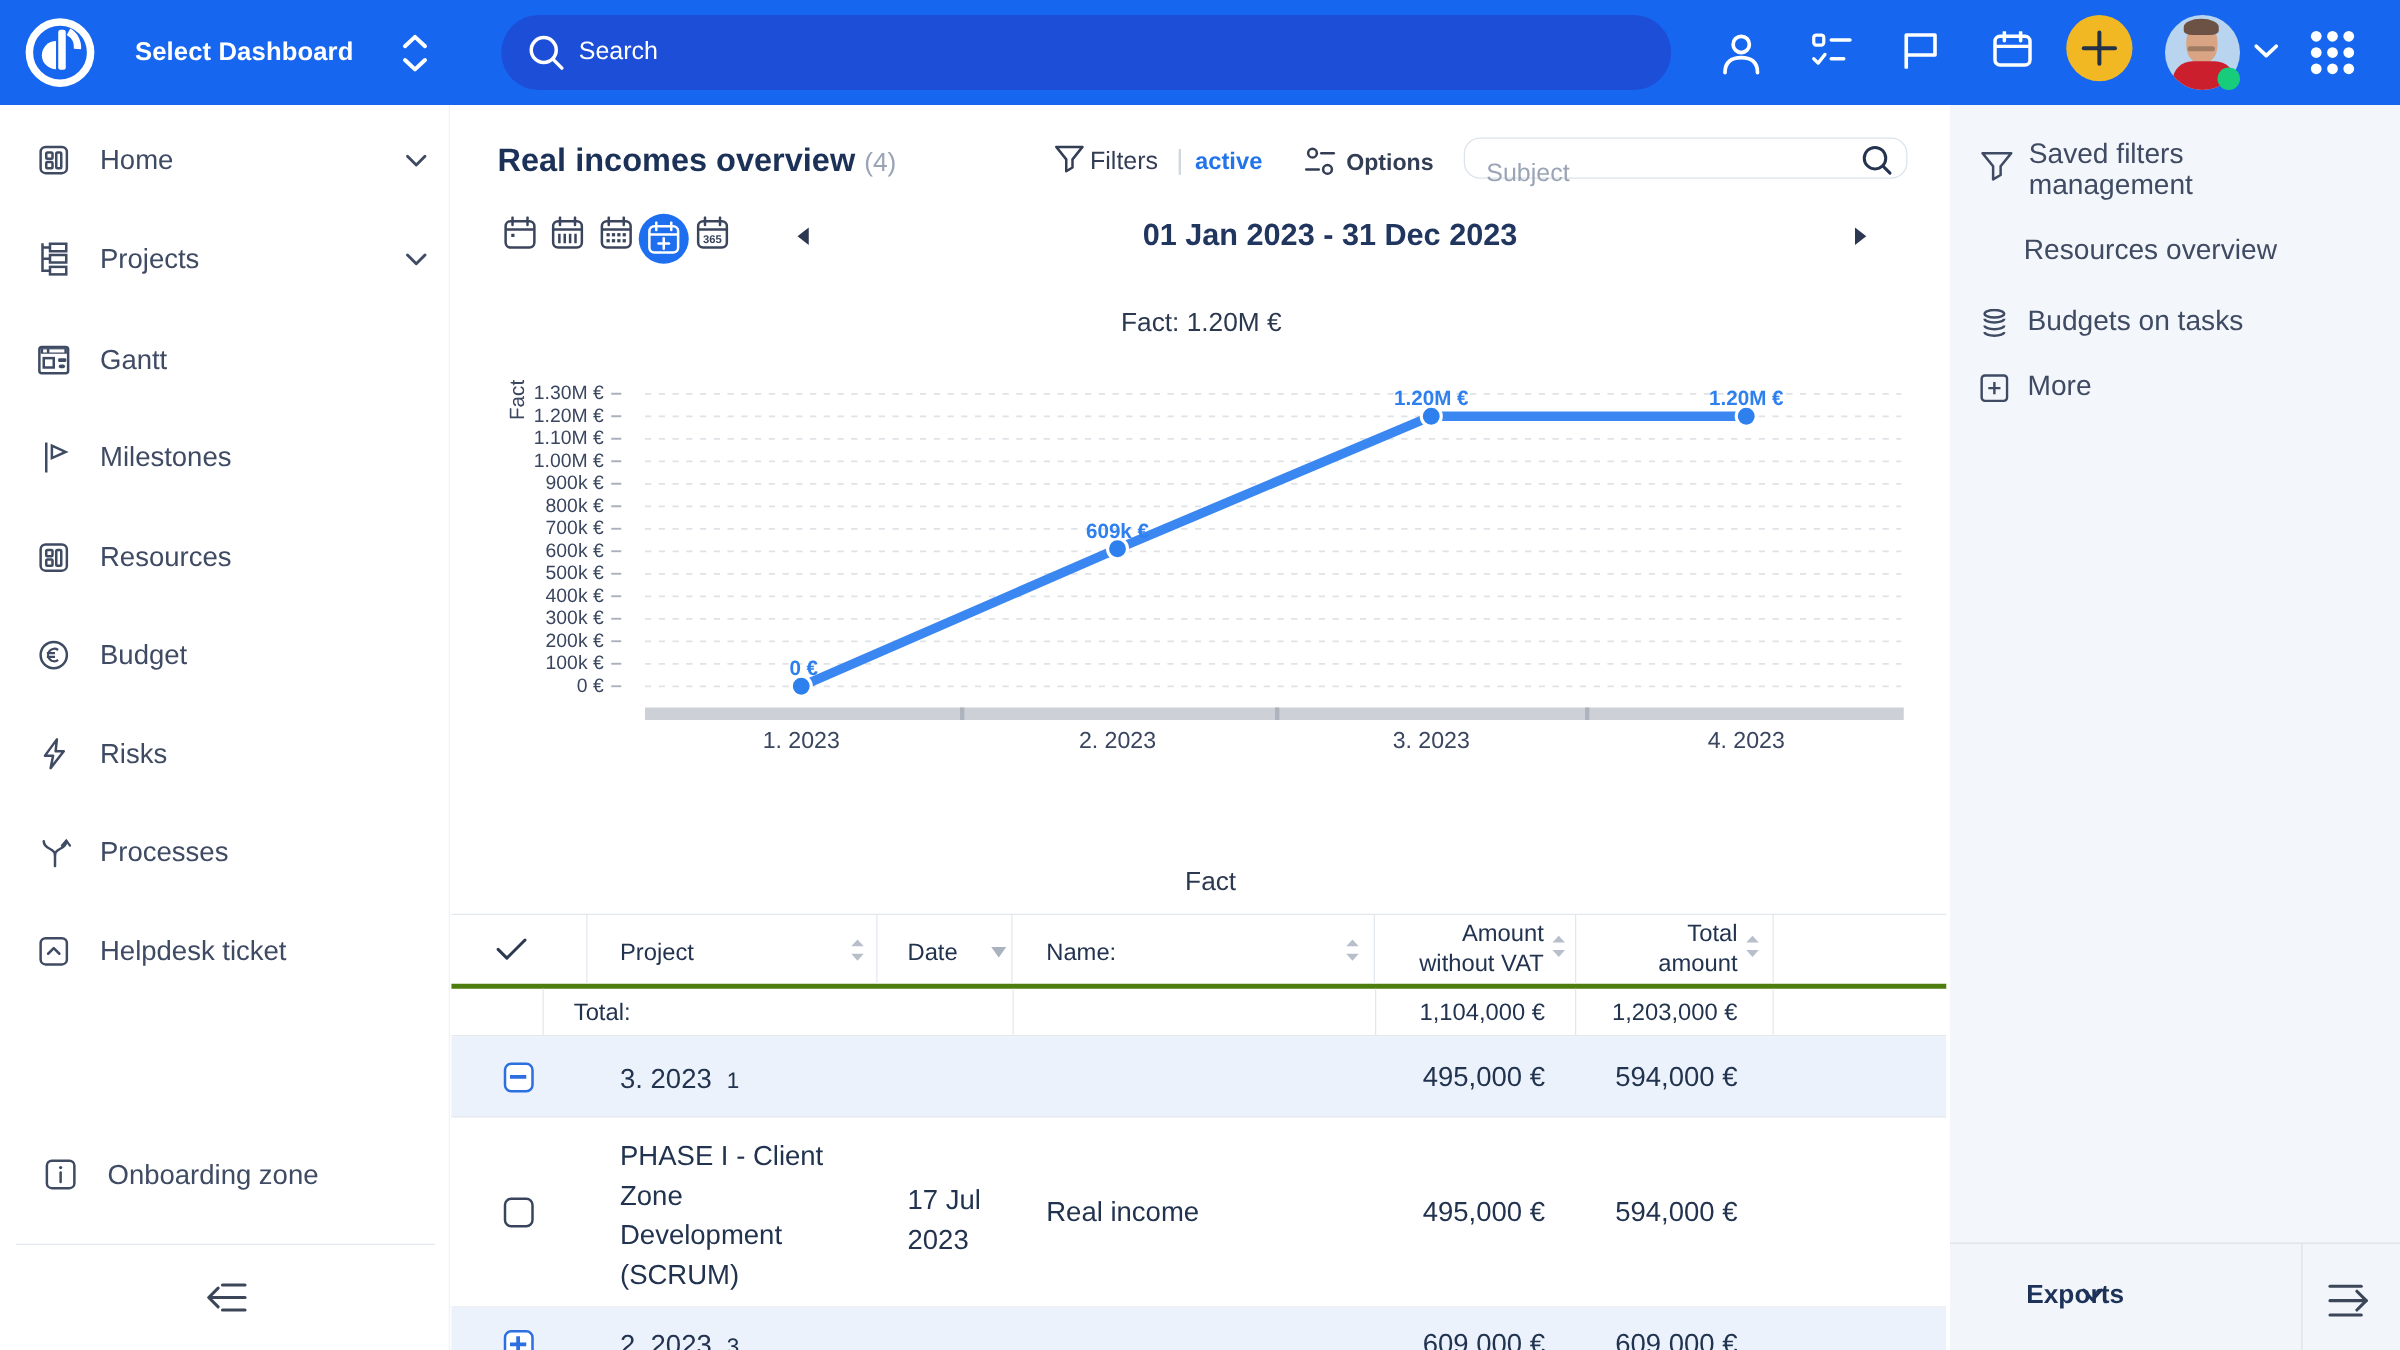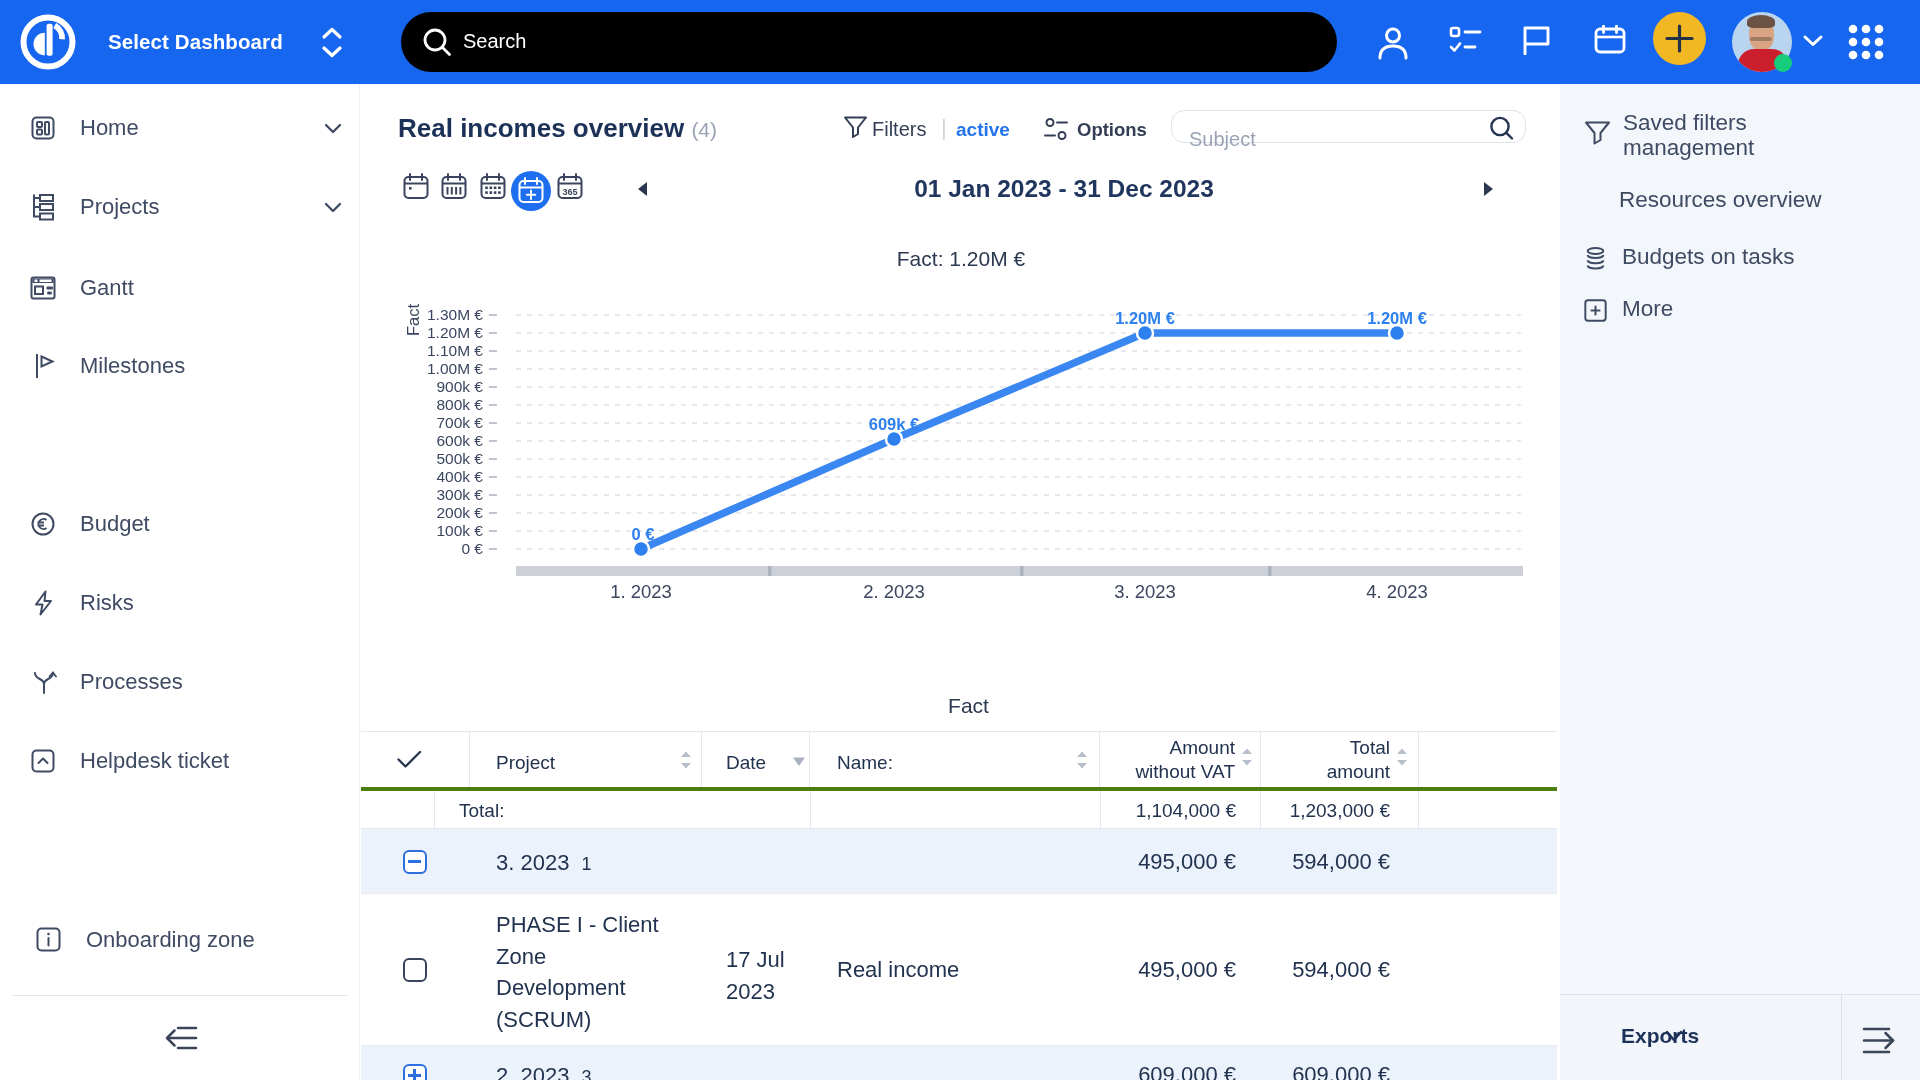--- a/index.html
+++ b/index.html
@@ -3,21 +3,21 @@
 <meta charset="utf-8">
 <style>
 * { margin:0; padding:0; box-sizing:border-box; }
 html,body { width:1920px; height:1080px; overflow:hidden; background:#fff;
   font-family:"Liberation Sans", sans-serif; }
 
 #topbar { position:absolute; left:0; top:0; width:1920px; height:84px; background:#1766f0; }
 #seldash { position:absolute; left:108px; top:0; height:84px; line-height:84px;
   color:#fff; font-size:20.5px; font-weight:700; letter-spacing:0.1px; }
 #searchpill { position:absolute; left:401px; top:12px; width:936px; height:60px;
-  border-radius:30px; background:#000000;text-align:center; }
+  border-radius:30px; background:#1d4ed8;text-align:center; }
 #searchpill span { position:absolute; left:62px; top:17.5px; font-size:20px; color:#fff; }
 
 #sidebar { position:absolute; left:0; top:84px; width:360px; height:996px; background:#fff;
   border-right:1px solid #eef1f5; }
 .sitem { position:absolute; left:0; width:359px; height:44px; }
 .sitem .lbl { position:absolute; left:80px; top:0; height:44px; line-height:44px;
   font-size:22px; color:#3f4a63; }
 
 #rightbar { position:absolute; left:1560px; top:84px; width:360px; height:996px; background:#f3f6fa; }
 .rlbl { position:absolute; font-size:22.5px; color:#3f4a63; }
@@ -159,20 +159,29 @@
       <rect x="17" y="15.5" width="5" height="3" fill="#3f4a63" stroke="none" rx="1.5"></rect>
     </svg>
     <div class="lbl">Gantt</div>
   </div>
   <div class="sitem" style="top:260px">
     <svg style="position:absolute;left:33px;top:9px" width="24" height="26" viewBox="0 0 24 26" fill="none" stroke="#3f4a63" stroke-width="2">
       <line x1="4" y1="1" x2="4" y2="25"></line>
       <path d="M8.5 3.5 L19.5 8.5 L8.5 13.5 Z"></path>
     </svg>
     <div class="lbl">Milestones</div>
+  </div>
+  <div class="sitem" style="top:340px">
+    <svg style="position:absolute;left:31px;top:10px" width="24" height="24" viewBox="0 0 24 24" fill="none" stroke="#3f4a63" stroke-width="2">
+      <rect x="1.5" y="1.5" width="21" height="21" rx="4"></rect>
+      <rect x="6" y="6" width="5" height="5" rx="1"></rect>
+      <rect x="6" y="13.5" width="5" height="5" rx="1"></rect>
+      <rect x="14" y="6" width="4" height="12.5" rx="1"></rect>
+    </svg>
+    <div class="lbl">Resources</div>
   </div>
   <div class="sitem" style="top:418px">
     <svg style="position:absolute;left:31px;top:10px" width="24" height="24" viewBox="0 0 24 24" fill="none" stroke="#3f4a63" stroke-width="2">
       <circle cx="12" cy="12" r="10.5"></circle>
       <path d="M15.5 8 A5 5 0 1 0 15.5 16 M6.5 10.5 L13 10.5 M6.5 13.5 L13 13.5" stroke-width="1.8"></path>
     </svg>
     <div class="lbl">Budget</div>
   </div>
   <div class="sitem" style="top:497px">
     <svg style="position:absolute;left:32px;top:9px" width="24" height="26" viewBox="0 0 24 26" fill="none" stroke="#3f4a63" stroke-width="2" stroke-linejoin="round">

